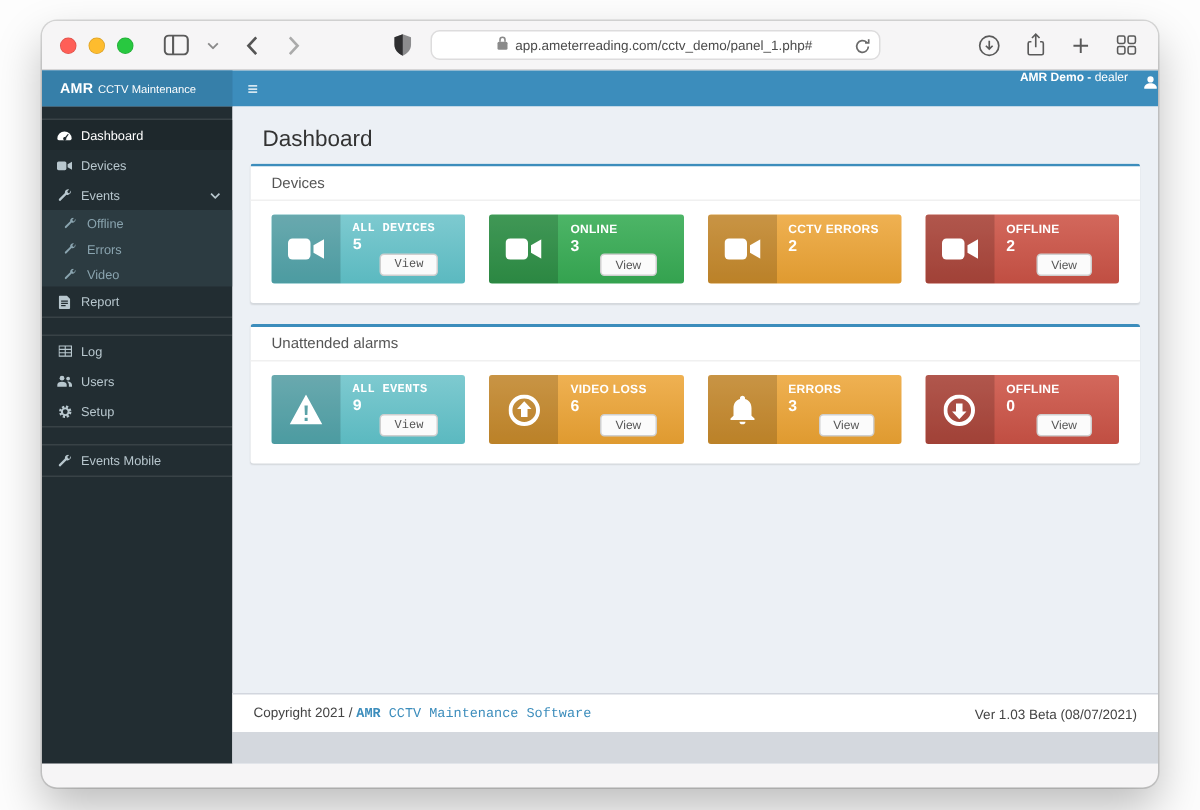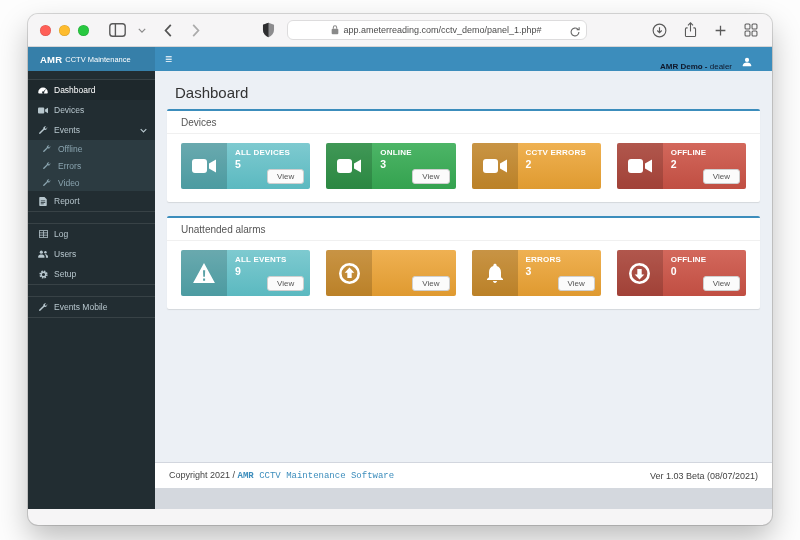--- a/index.html
+++ b/index.html
@@ -26,21 +26,21 @@
   .url-text { font-size:9px; color:#4c4c4c;text-align:right; }
   .reload { position:absolute; right:5px; top:3px; }
   .right-icons { display:flex; align-items:center; gap:13px; margin-left:6px; }
 
   
   .navbar { height:24px; background:#3c8dbc; display:flex; align-items:stretch; }
   .brand { width:127px; background:#367fa9; color:#fff; display:flex; align-items:center; padding-left:12px; white-space:nowrap; }
   .brand b { font-size:9.5px; font-weight:bold; letter-spacing:.2px; }
   .brand span.rest { font-size:7.5px; margin-left:3px; font-weight:300; }
   .hamburger { color:#fff; font-size:12px; display:flex; align-items:center; padding:0 10px; cursor:pointer; }
-  .nav-right { margin-left:auto; display:flex; align-items:flex-end; gap:10px; padding-right:20px; color:#0f172a; }
+  .nav-right { margin-left:auto; display:flex; align-items:flex-start; gap:10px; padding-right:0; color:#ffffff; }
   .nav-user-label { font-size:8px; }
   .nav-user-label b { font-weight:bold; }
 
   
   .app-body { display:flex; height:438px; }
   .sidebar { width:127px; background:#222d32; flex-shrink:0; padding-top:8px; }
   .menu-group { border-top:1px solid rgba(255,255,255,.10); border-bottom:1px solid rgba(255,255,255,.10); margin-bottom:11px; }
   .menu-item { display:flex; align-items:center; gap:6px; padding:5px 8px 5px 10px; color:#b8c7ce; font-size:8.5px; cursor:pointer; }
   .menu-item.active { background:#1e282c; color:#fff; }
   .menu-item .mi-ico { width:10px; display:flex; justify-content:center; }
@@ -53,30 +53,30 @@
 
   
   .main { flex:1; display:flex; flex-direction:column; background:#ecf0f5; }
   .content { flex:1; overflow:hidden; }
   .page-title { font-size:15px; color:#333; font-weight:400; margin:13px 0 8px 20px; }
   .panel { background:#fff; border-top:2px solid #3c8dbc; border-radius:2px; margin:0 12px 14px 12px;
     box-shadow:0 1px 1px rgba(0,0,0,0.1); }
   .panel-header { font-size:10px; color:#555; padding:6px 14px 5px; border-bottom:1px solid #f0f0f0; }
   .cards { display:flex; gap:16px; padding:9px 14px 13px; }
   .card { flex:1; height:46px; border-radius:2px; position:relative; display:flex; overflow:hidden; }
-  .c-teal   { background:linear-gradient(#7ecad0,#5bb9c0); }
+  .c-teal   { background:linear-gradient(#7ecad0,#5bb9c0);font-family:Liberation Mono, monospace; }
   .c-green  { background:linear-gradient(#4db567,#34a24f); }
   .c-orange { background:linear-gradient(#efb152,#df9a30); }
   .c-red    { background:linear-gradient(#d3685c,#c04e42); }
   .card-ico { width:46px; background:rgba(0,0,0,0.16); display:flex; align-items:center; justify-content:center; flex-shrink:0; }
   .card-ico svg { fill:#fff; }
   .card-txt { padding:5px 0 0 8px; }
   .card-label { font-size:8px; font-weight:bold; color:#fff; letter-spacing:.2px; }
   .card-value { font-size:10.5px; font-weight:bold; color:#fff; margin-top:1px; }
-  .view-btn { position:absolute; right:6px; bottom:5px; background:#fbfbfb; border:1px solid #cfcfcf;
+  .view-btn { position:absolute; right:18px; bottom:5px; background:#fbfbfb; border:1px solid #cfcfcf;
     border-radius:3px; font-size:8px; color:#555; padding:2px 9px; cursor:pointer; font-family:inherit; }
 
   
   .footer { height:26px; background:#fff; border-top:1px solid #d2d6de; display:flex; align-items:center;
     justify-content:space-between; padding:0 14px; font-size:9px; color:#444; }
   .footer a { color:#3c8dbc; text-decoration:none;font-family:Liberation Mono, monospace; }
   .footer a b { font-weight:bold; }
   .bottom-strip { height:21px; background:#d4d8de; }
 </style>
 </head>
@@ -370,20 +370,24 @@
                 </div>
                 <button class="view-btn">View</button>
               </div>
               <div class="card c-orange">
                 <div class="card-ico">
                   <svg width="21" height="21" viewBox="0 0 24 24">
                       <path fill-rule="evenodd" d="M12 0a12 12 0 1 1 0 24 12 12 0 0 1 0-24zm0 3a9 9 0 1 0 0 18 9 9 0 0 0 0-18z"></path>
                       <path d="M12 5.2 17.5 11h-3v6.2h-5V11h-3z"></path>
                     </svg>
                 </div>
+                <div class="card-txt">
+                  <div class="card-label">VIDEO LOSS</div>
+                  <div class="card-value">6</div>
+                </div>
                 <button class="view-btn">View</button>
               </div>
               <div class="card c-orange">
                 <div class="card-ico">
                   <svg width="20" height="20" viewBox="0 0 24 24">
                       <path d="M12 24c1.3 0 2.4-1 2.4-2.3H9.6C9.6 23 10.7 24 12 24zm7.2-7v-6c0-3.6-1.9-6.6-5.2-7.4V2.8C14 1.8 13.1 1 12 1s-2 .8-2 1.8v.8C6.7 4.4 4.8 7.4 4.8 11v6l-2.4 2.2v1.2h19.2v-1.2z"></path>
                     </svg>
                 </div>
                 <div class="card-txt">
                   <div class="card-label">ERRORS</div>

